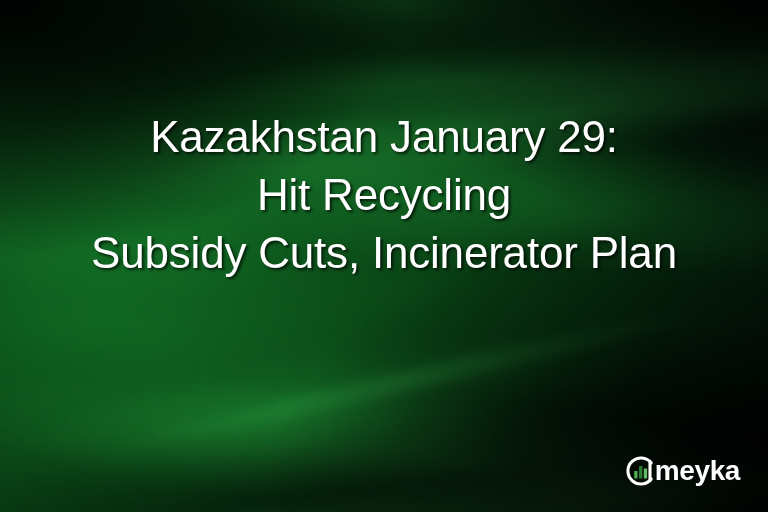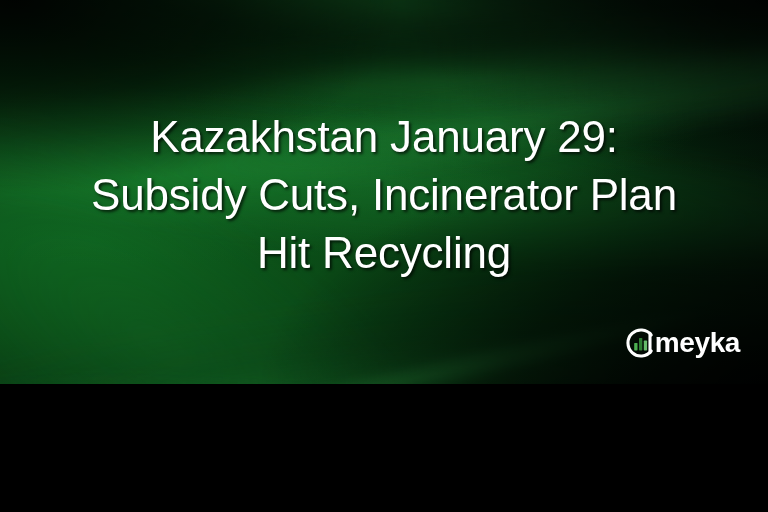--- a/index.html
+++ b/index.html
@@ -5,21 +5,21 @@
 <style>
   html, body {
     margin: 0;
     padding: 0;
     background: #000;
   }
 
   .card {
     position: relative;
     width: 768px;
-    height: 384px;
+    height: 512px;
     overflow: hidden;
     background: #031008;
     font-family: "Liberation Sans", sans-serif;
   }
 
   
   .bg-layer {
     position: absolute;
     inset: 0;
     pointer-events: none;
@@ -201,22 +201,22 @@
     <div class="streak s9"></div>
     <div class="streak s6"></div>
     <div class="shadow-blob b2"></div>
     <div class="streak s7"></div>
   </div>
 
   <div class="bg-layer bg-corner-dark"></div>
 
   <div class="headline">
     <span class="line">Kazakhstan January 29:</span>
+    <span class="line">Hit Recycling</span>
     <span class="line">Subsidy Cuts, Incinerator Plan</span>
-    <span class="line">Hit Recycling</span>
   </div>
 
   <div class="logo">
     <svg class="logo-mark" viewBox="0 0 34 34">
 
       <path d="M27.2 9.0 A13 13 0 1 0 27.2 25.0" fill="none" stroke="#ffffff" stroke-width="3.1" stroke-linecap="round"></path>
 
       <path d="M26.0 7.4 L26.0 26.6" fill="none" stroke="#ffffff" stroke-width="3.1" stroke-linecap="round"></path>
 
       <rect x="10.2" y="17.0" width="3.3" height="7.4" rx="0.6" fill="#4caf50"></rect>

